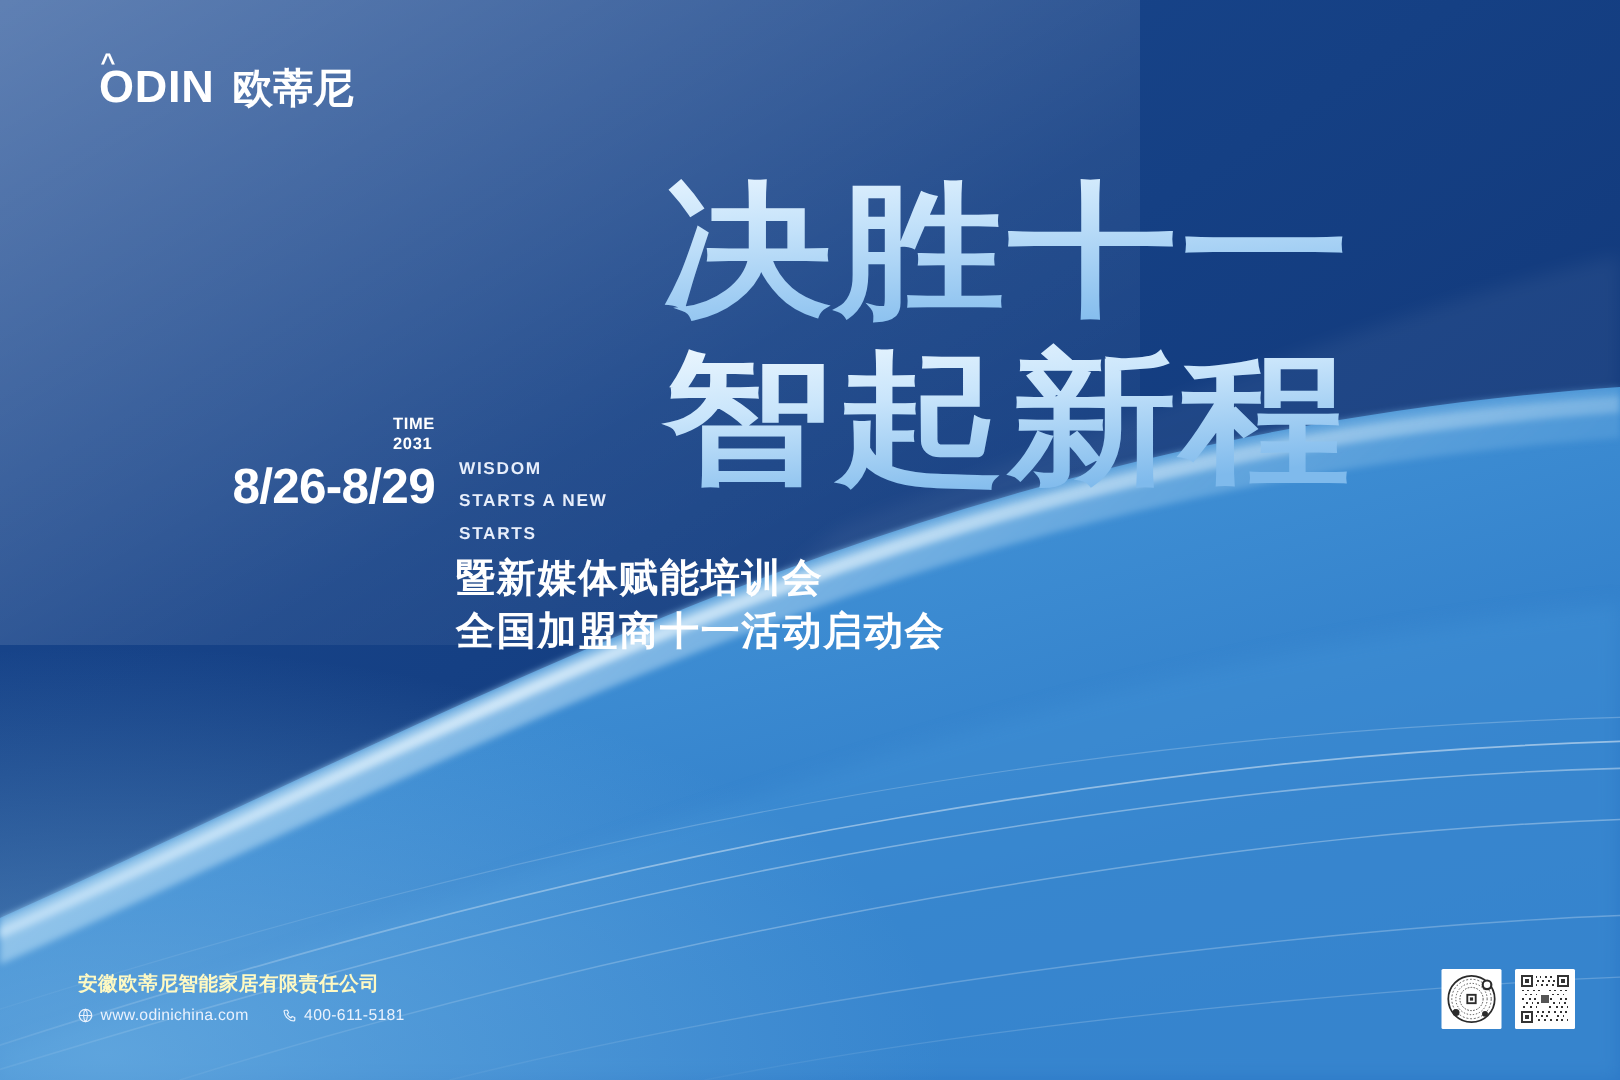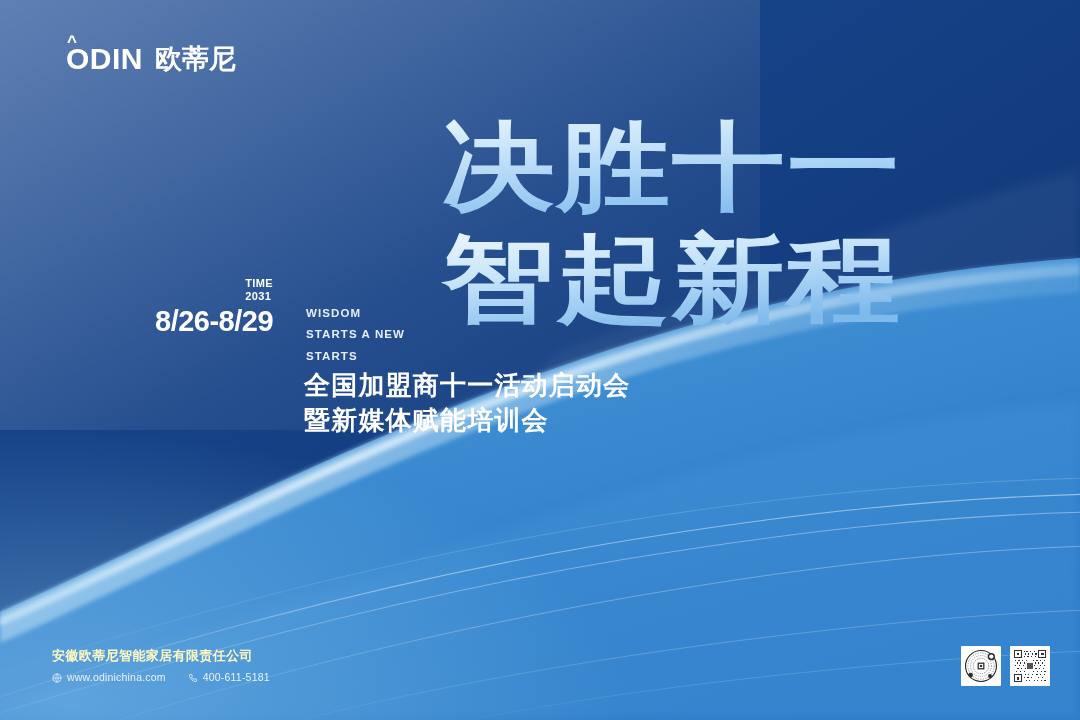--- a/index.html
+++ b/index.html
@@ -42,21 +42,21 @@
   
   .date-row{
     position:absolute;left:148px;top:277px;display:flex;align-items:flex-end;z-index:40;flex-direction:column;
   }
   .date-label{
     display:flex;flex-direction:column;justify-content:flex-end;
     color:#ffffff;font-size:11px;font-weight:bold;line-height:1.18;
     letter-spacing:.4px;padding-bottom:4px;
   }
   .date-main{
-    color:#ffffff;font-size:29px;font-weight:bold;line-height:1;
+    color:#ffffff;font-size:33px;font-weight:bold;line-height:1;
     margin-left:7px;letter-spacing:-0.5px;
   }
 
   
   .tagline{
     position:absolute;left:306px;top:303px;z-index:40;
     color:#e7eefb;font-size:11.5px;font-weight:bold;letter-spacing:1.1px;
     line-height:1.85;
   }
 
@@ -69,21 +69,21 @@
 
   
   .footer{position:absolute;left:52px;top:648px;z-index:40;}
   .footer-company{
     color:#fef9c3;font-size:13px;font-weight:bold;letter-spacing:.4px;line-height:1.2;
   }
   .footer-contacts{
     display:flex;align-items:center;margin-top:7px;
     color:#eaf2fd;font-size:10.5px;letter-spacing:.2px;
   }
-  .contact{display:flex;align-items:flex-end;}
+  .contact{display:flex;align-items:center;}
   .contact + .contact{margin-left:22px;}
   .contact .ico{margin-right:5px;display:flex;align-items:center;}
 
   
   .qr-group{position:absolute;right:30px;top:646px;display:flex;gap:9px;z-index:40;}
   .qr{width:40px;height:40px;background:#ffffff;padding:2px;border-radius:1px;}
   .qr svg{display:block;width:100%;height:100%;}
 </style>
 </head>
 <body>
@@ -197,22 +197,22 @@
     <div class="date-main">8/26-8/29</div>
   </div>
 
   <div class="tagline">
     <div>WISDOM</div>
     <div>STARTS A NEW</div>
     <div>STARTS</div>
   </div>
 
   <div class="subtitle">
+    <div>暨新媒体赋能培训会</div>
     <div>全国加盟商十一活动启动会</div>
-    <div>暨新媒体赋能培训会</div>
   </div>
 
   <div class="footer">
     <div class="footer-company">安徽欧蒂尼智能家居有限责任公司</div>
     <div class="footer-contacts">
       <span class="contact">
         <span class="ico">
           <svg width="10" height="10" viewBox="0 0 16 16" aria-hidden="true">
             <circle cx="8" cy="8" r="6.6" fill="none" stroke="#eaf2fd" stroke-width="1.4"></circle>
             <path d="M8 1.4 C5.4 4 5.4 12 8 14.6 C10.6 12 10.6 4 8 1.4 Z" fill="none" stroke="#eaf2fd" stroke-width="1.1"></path>

